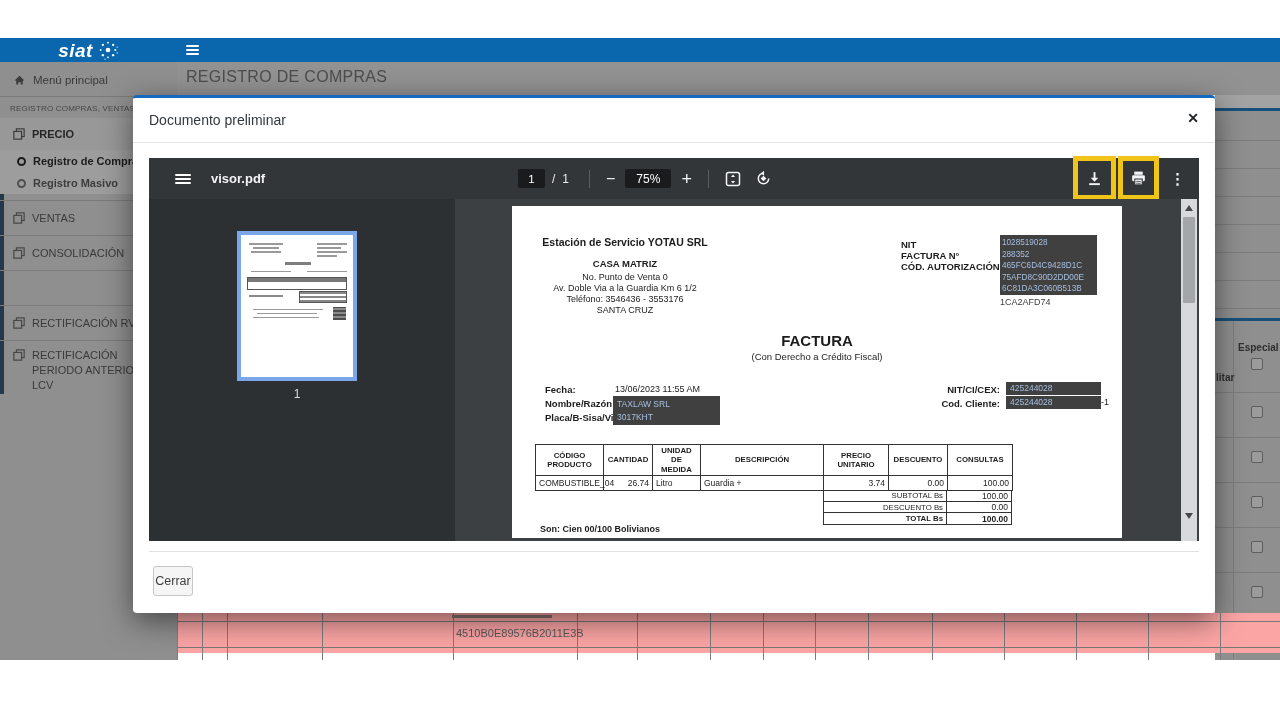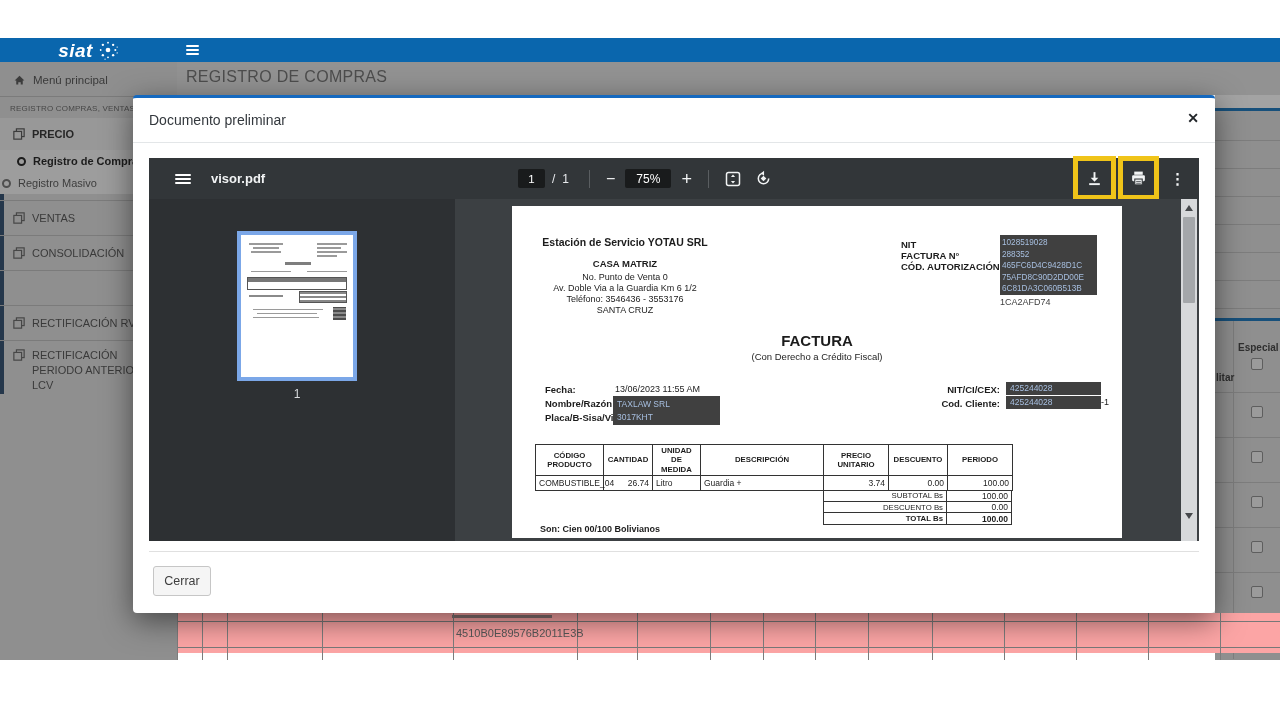--- a/index.html
+++ b/index.html
@@ -33,21 +33,21 @@
   .cb { position:absolute; width:12px; height:12px; border:1px solid #5e5e5e; background:#9b9b9b; border-radius:2px; }
   .bg-label { position:absolute; font-size:10px; font-weight:bold; color:#2f2f2f; }
 
   
   .modal { left:133px; top:95px; width:1082px; height:518px; background:#fff; border-radius:4px;
            border-top:3px solid #1569bf; box-shadow:0 8px 30px rgba(0,0,0,0.5); z-index:10; }
   .modal-title { position:absolute; left:16px; top:14px; font-size:14px; color:#33383d; }
   .modal-x { position:absolute; right:16px; top:12px; font-size:14px; font-weight:bold; color:#212529; cursor:pointer; }
   .modal-hr { position:absolute; left:0; top:44px; width:1082px; height:1px; background:#e3e6e8; }
   .foot-hr { position:absolute; left:16px; top:453px; width:1050px; height:1px; background:#e0e0e0; }
-  .btn-cerrar { position:absolute; left:20px; top:468px; width:58px; height:30px; background:#f5f5f5;
+  .btn-cerrar { position:absolute; left:20px; top:468px; width:40px; height:30px; background:#f5f5f5;
                 border:1px solid #c6c6c6; border-radius:3px; font-size:12.5px; color:#3e3e3e;
                 display:flex; align-items:center; justify-content:center; cursor:pointer; }
 
   
   .viewer { position:absolute; left:16px; top:60px; width:1050px; height:383px; }
   .pv-toolbar { position:absolute; left:0; top:0; width:1050px; height:41px; background:#323639; display:flex; align-items:center; }
   .pv-file { color:#f1f3f4; font-weight:bold; font-size:13px; }
   .pv-center { position:absolute; left:369px; top:0; height:41px; display:flex; align-items:center; color:#e8eaed; }
   .pv-box { background:#191b1c; border-radius:2px; color:#fff; font-size:11.5px; display:flex; align-items:center; justify-content:center; }
   .pv-sep { width:1px; height:18px; background:#5a5e61; }
@@ -131,21 +131,21 @@
       <svg width="12" height="12" viewBox="0 0 14 14">
           <rect x="4" y="1" width="9" height="9" fill="none" stroke="#3c3c3c" stroke-width="1.4"></rect>
           <rect x="1" y="4" width="9" height="9" fill="#989898" stroke="#3c3c3c" stroke-width="1.4"></rect>
         </svg>
       <span>PRECIO</span>
     </div>
     <div class="sb-row" style="top:88px; height:22px; background:#9d9d9d; font-weight:bold; color:#1c1c1c; padding-left:17px;">
       <span class="ring hot"></span>
       <span>Registro de Compras</span>
     </div>
-    <div class="sb-row" style="top:110px; height:22px; background:#9d9d9d; color:#3d3d3d; padding-left:2px;">
+    <div class="sb-row" style="top:110px; height:22px; background:#9d9d9d; color:#3d3d3d; padding-left:17px;font-weight:bold;">
       <span class="ring"></span>
       <span>Registro Masivo</span>
     </div>
     <div class="sb-sep" style="top:138px;"></div>
     <div class="sb-row" style="top:138px; height:35px;">
       <svg width="12" height="12" viewBox="0 0 14 14">
           <rect x="4" y="1" width="9" height="9" fill="none" stroke="#474747" stroke-width="1.4"></rect>
           <rect x="1" y="4" width="9" height="9" fill="#8f8f8f" stroke="#474747" stroke-width="1.4"></rect>
         </svg>
       <span>VENTAS</span>
@@ -367,21 +367,21 @@
                 <col style="width:65px">
               </colgroup>
             <tbody>
                 <tr>
               <th>CÓDIGO PRODUCTO</th>
                   <th>CANTIDAD</th>
               <th>UNIDAD DE MEDIDA</th>
                   <th>DESCRIPCIÓN</th>
               <th>PRECIO UNITARIO</th>
                   <th>DESCUENTO</th>
-              <th>PERIODO</th>
+              <th>CONSULTAS</th>
             </tr>
             <tr>
               <td>COMBUSTIBLE_04</td>
               <td style="text-align:right;">26.74</td>
               <td>Litro</td>
               <td>Guardia +</td>
               <td style="text-align:right;">3.74</td>
               <td style="text-align:right;">0.00</td>
               <td style="text-align:right;">100.00</td>
             </tr>

